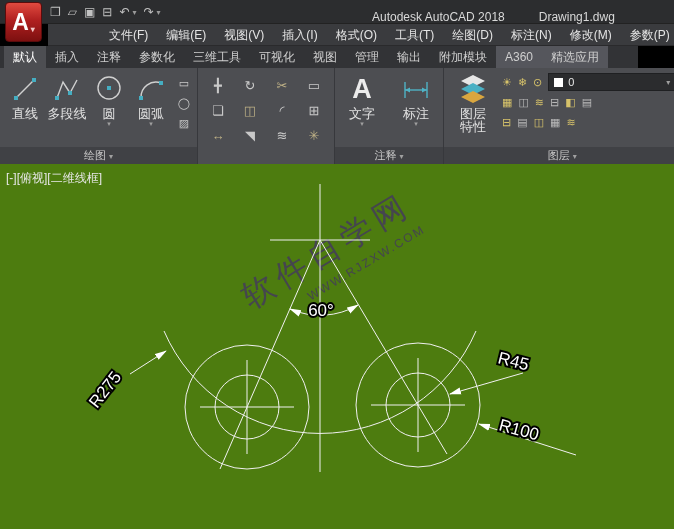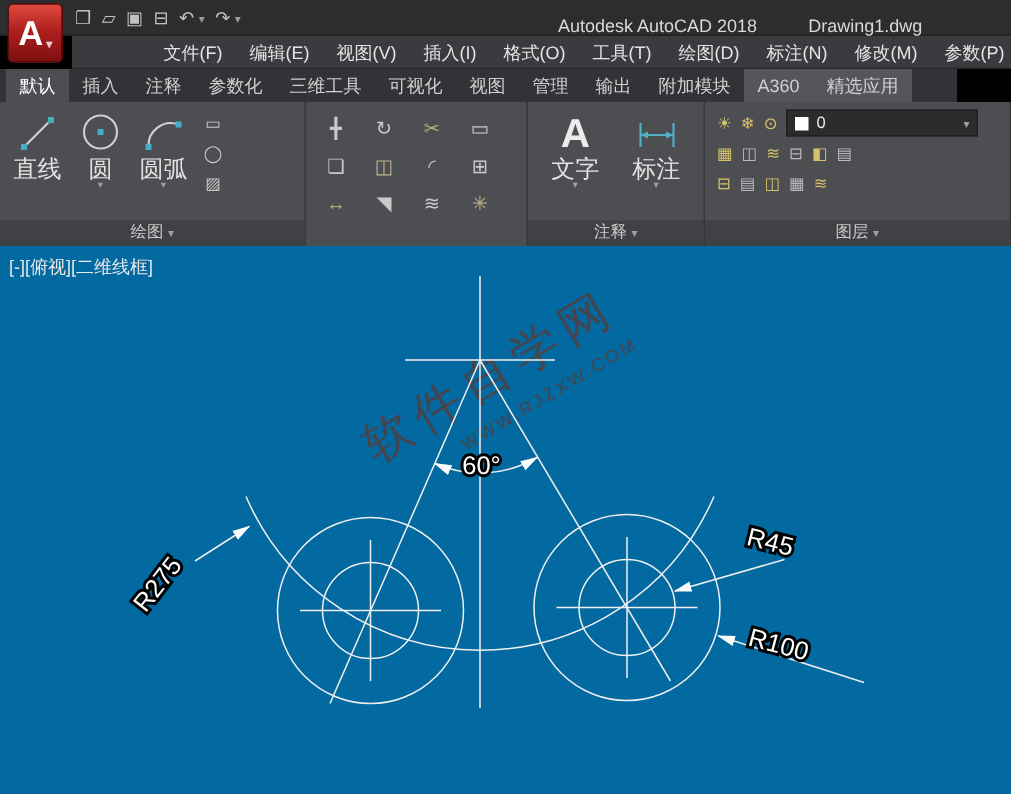--- a/index.html
+++ b/index.html
@@ -41,21 +41,21 @@
   .ribbon { position:absolute; top:68px; left:0; width:674px; height:96px;
     background:#4d4e52; display:flex; }
   .panel { display:flex; flex-direction:column; border-right:1px solid #37383c; }
   .panel-content { flex:1; display:flex; padding:3px 4px 0 4px; }
   .panel-title { height:17px; background:#404145; color:#c9c9c9; font-size:11px;
     text-align:center; line-height:16px; }
   .panel-title .pcaret { font-size:8px; color:#a0a0a0; margin-left:3px; }
 
   .big-btn { width:42px; display:flex; flex-direction:column; align-items:center; cursor:default; }
   .big-btn .bicon { height:36px; display:flex; align-items:center; justify-content:center; }
-  .big-btn .blabel { color:#e2e2e2; font-size:16px; line-height:13px; text-align:center; }
+  .big-btn .blabel { color:#e2e2e2; font-size:13px; line-height:13px; text-align:center; }
   .big-btn .bcaret { color:#9f9f9f; font-size:7px; line-height:8px; }
   svg.icon line, svg.icon path, svg.icon circle { stroke:#d0d0d0; fill:none; stroke-width:1.4; }
   svg.icon .grip { fill:#45aec2; stroke:none; }
 
   .mini-col { display:flex; flex-direction:column; gap:4px; margin-left:3px; padding-top:4px; }
   .mini-ic { width:18px; height:16px; color:#c9c9c9; font-size:11px; text-align:center; line-height:16px; cursor:default; }
 
   .mod-grid { display:grid; grid-template-columns:repeat(4,32px); grid-auto-rows:25px; padding-top:2px; }
   .mod-ic { color:#c9c9c9; font-size:13px; text-align:center; line-height:25px; cursor:default; }
   .mod-ic:nth-child(3n) { color:#bdb086; }
@@ -66,21 +66,21 @@
   .lrow { display:flex; align-items:center; gap:6px; height:18px; }
   .lic { font-size:11px; color:#d6c26a; cursor:default; }
   .lrow2 .lic:nth-child(even) { color:#b9b9b9; }
   .layer-dd { display:flex; align-items:center; gap:5px; width:128px; height:18px;
     background:#2b2c2e; border:1px solid #1f2022; padding:0 5px; cursor:default; }
   .layer-dd .swatch { width:9px; height:9px; background:#ffffff; }
   .layer-dd .lval { color:#e8e8e8; font-size:11px; flex:1; }
   .layer-dd .dcaret { color:#9f9f9f; font-size:8px; }
 
   
-  .drawing-area { position:absolute; top:164px; left:0; width:674px; height:365px; background:#0369a1; }
+  .drawing-area { position:absolute; top:164px; left:0; width:674px; height:365px; background:#4d7c0f; }
   .vp-label { position:absolute; top:6px; left:6px; color:#e8e8e8; font-size:12px; cursor:default; }
   svg.canvas text { font-family:"Liberation Sans", sans-serif; }
   .halo { paint-order:stroke; stroke:#000; stroke-width:4px; fill:#fff; }
   .wmark { fill:#45454f; }
 </style>
 </head>
 <body>
 
 <div id="screen">
 
@@ -140,20 +140,30 @@
       <div class="panel-content">
         <div class="big-btn">
           <div class="bicon">
             <svg class="icon" width="28" height="28" viewBox="0 0 28 28">
               <line x1="5" y1="23" x2="23" y2="5"></line>
               <rect class="grip" x="3" y="21" width="4" height="4"></rect>
               <rect class="grip" x="21" y="3" width="4" height="4"></rect>
             </svg>
           </div>
           <div class="blabel">直线</div>
+        </div>
+        <div class="big-btn">
+          <div class="bicon">
+            <svg class="icon" width="28" height="28" viewBox="0 0 28 28">
+              <path d="M4,23 L10,7 L17,18 L24,5"></path>
+              <rect class="grip" x="2" y="21" width="4" height="4"></rect>
+              <rect class="grip" x="15" y="16" width="4" height="4"></rect>
+            </svg>
+          </div>
+          <div class="blabel">多段线</div>
         </div>
         <div class="big-btn">
           <div class="bicon">
             <svg class="icon" width="30" height="30" viewBox="0 0 30 30">
               <circle cx="15" cy="14" r="11"></circle>
               <rect class="grip" x="13" y="12" width="4" height="4"></rect>
             </svg>
           </div>
           <div class="blabel">圆</div>
           <div class="bcaret">▾</div>
@@ -220,20 +230,30 @@
           <div class="bcaret">▾</div>
         </div>
       </div>
       <div class="panel-title">
         <span>注释</span><span class="pcaret">▾</span>
       </div>
     </div>
 
     <div class="panel" style="flex:1;">
       <div class="panel-content">
+        <div class="big-btn" style="width:50px;">
+          <div class="bicon">
+            <svg width="30" height="32" viewBox="0 0 30 32">
+              <polygon points="15,2 27,8 15,14 3,8" style="fill:#e6e6e6;"></polygon>
+              <polygon points="15,10 27,16 15,22 3,16" style="fill:#49b0c4;"></polygon>
+              <polygon points="15,18 27,24 15,30 3,24" style="fill:#d9a63f;"></polygon>
+            </svg>
+          </div>
+          <div class="blabel" style="width:36px;">图层特性</div>
+        </div>
         <div class="layer-right">
           <div class="lrow">
             <span class="lic">☀</span>
             <span class="lic">❄</span>
             <span class="lic">⊙</span>
             <div class="layer-dd">
               <span class="swatch"></span>
               <span class="lval">0</span>
               <span class="dcaret">▾</span>
             </div>

